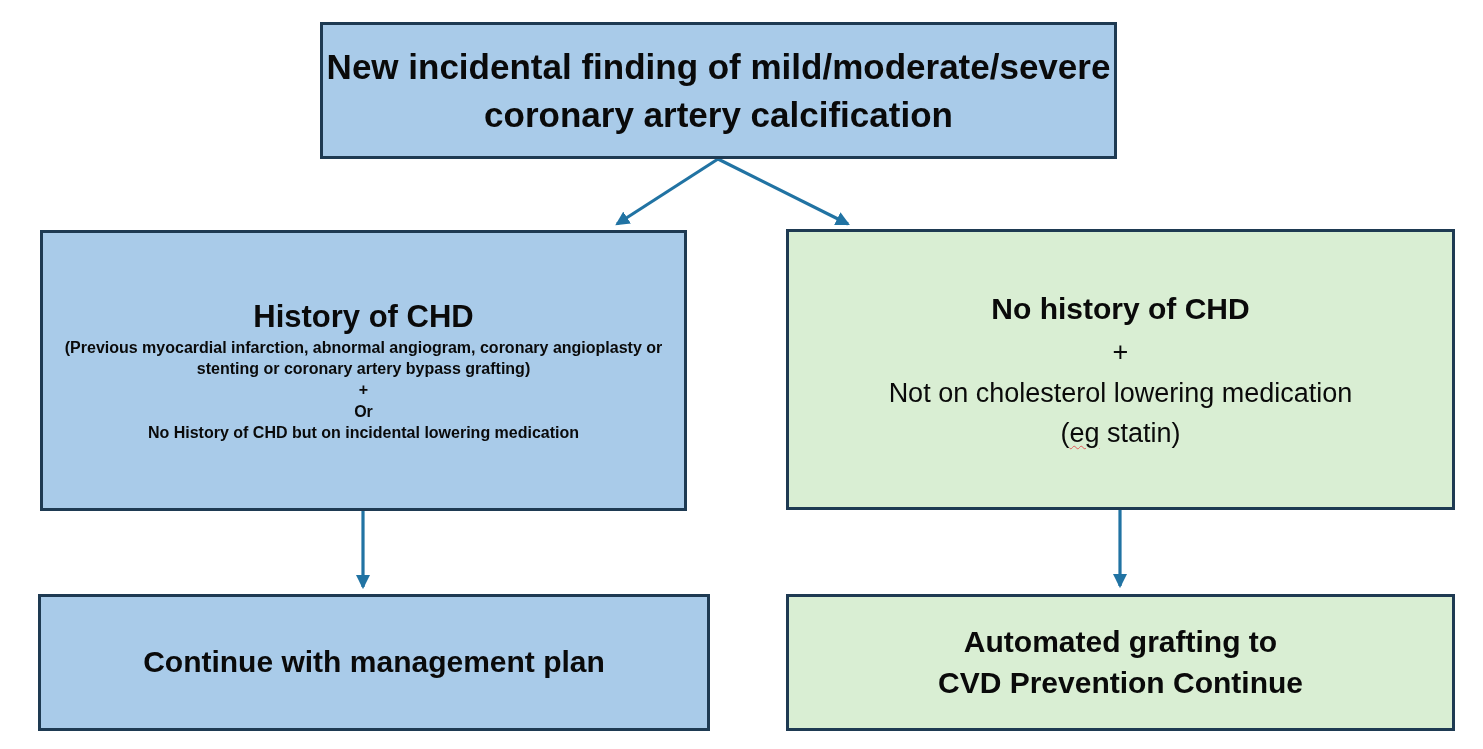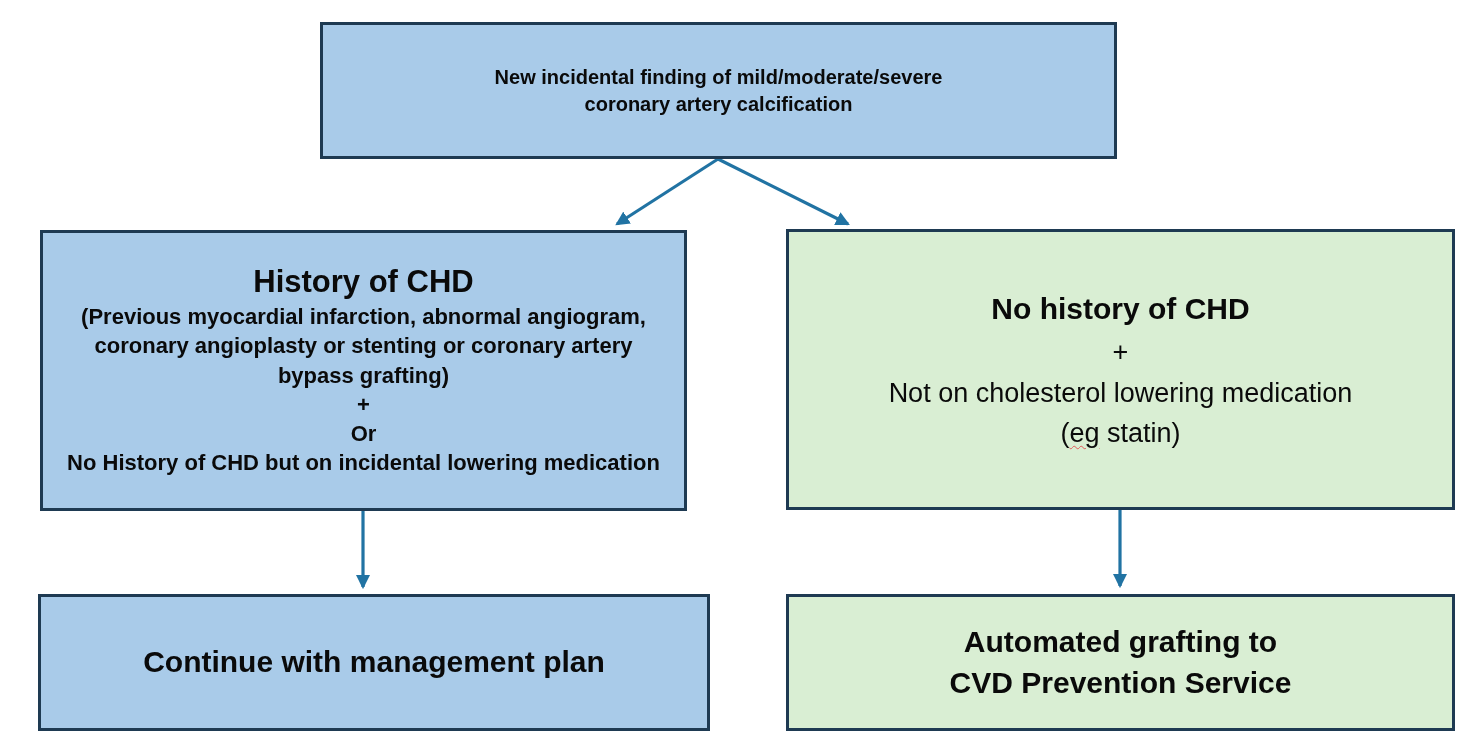--- a/index.html
+++ b/index.html
@@ -20,26 +20,26 @@
     flex-direction: column;
     align-items: center;
     justify-content: center;
     text-align: center;
   }
   .blue  { background: var(--blue-fill,  #a9cbe9); }
   .green { background: var(--green-fill, #d9eed3); }
 
   
   .top-box   { left: 320px; top: 22px;  width: 797px; height: 137px; }
-  .top-box .line { font-size: 20px; font-weight: bold; line-height: 1.35; }
+  .top-box .line { font-size: 35px; font-weight: bold; line-height: 1.35; }
 
   
   .history-box { left: 40px; top: 230px; width: 647px; height: 281px; padding: 16px 14px; }
   .history-box .title { font-size: 31px; font-weight: bold; line-height: 1.25; }
-  .history-box .body  { font-size: 22px; font-weight: bold; line-height: 1.33; max-width: 608px; }
+  .history-box .body  { font-size: 16px; font-weight: bold; line-height: 1.33; max-width: 608px; }
 
   
   .nohistory-box { left: 786px; top: 229px; width: 669px; height: 281px; padding: 4px 28px; }
   .nohistory-box .title { font-size: 30px; font-weight: bold; line-height: 1.55; }
   .nohistory-box .body  { font-size: 27px; font-weight: normal; line-height: 1.5; }
 
   
   .continue-box { left: 38px;  top: 594px; width: 672px; height: 137px; }
   .referral-box { left: 786px; top: 594px; width: 669px; height: 137px; }
   .bottom-line { font-size: 30px; font-weight: bold; line-height: 1.35; }
@@ -101,16 +101,16 @@
     <div class="body">Not on cholesterol lowering medication</div>
     <div class="body"><span>(</span><span class="misspell">eg</span><span> statin)</span></div>
   </div>
 
   <div class="box blue continue-box">
     <div class="bottom-line">Continue with management plan</div>
   </div>
 
   <div class="box green referral-box">
     <div class="bottom-line">Automated grafting to</div>
-    <div class="bottom-line">CVD Prevention Service</div>
+    <div class="bottom-line">CVD Prevention Continue</div>
   </div>
 
 </div>
 
 </body></html>

